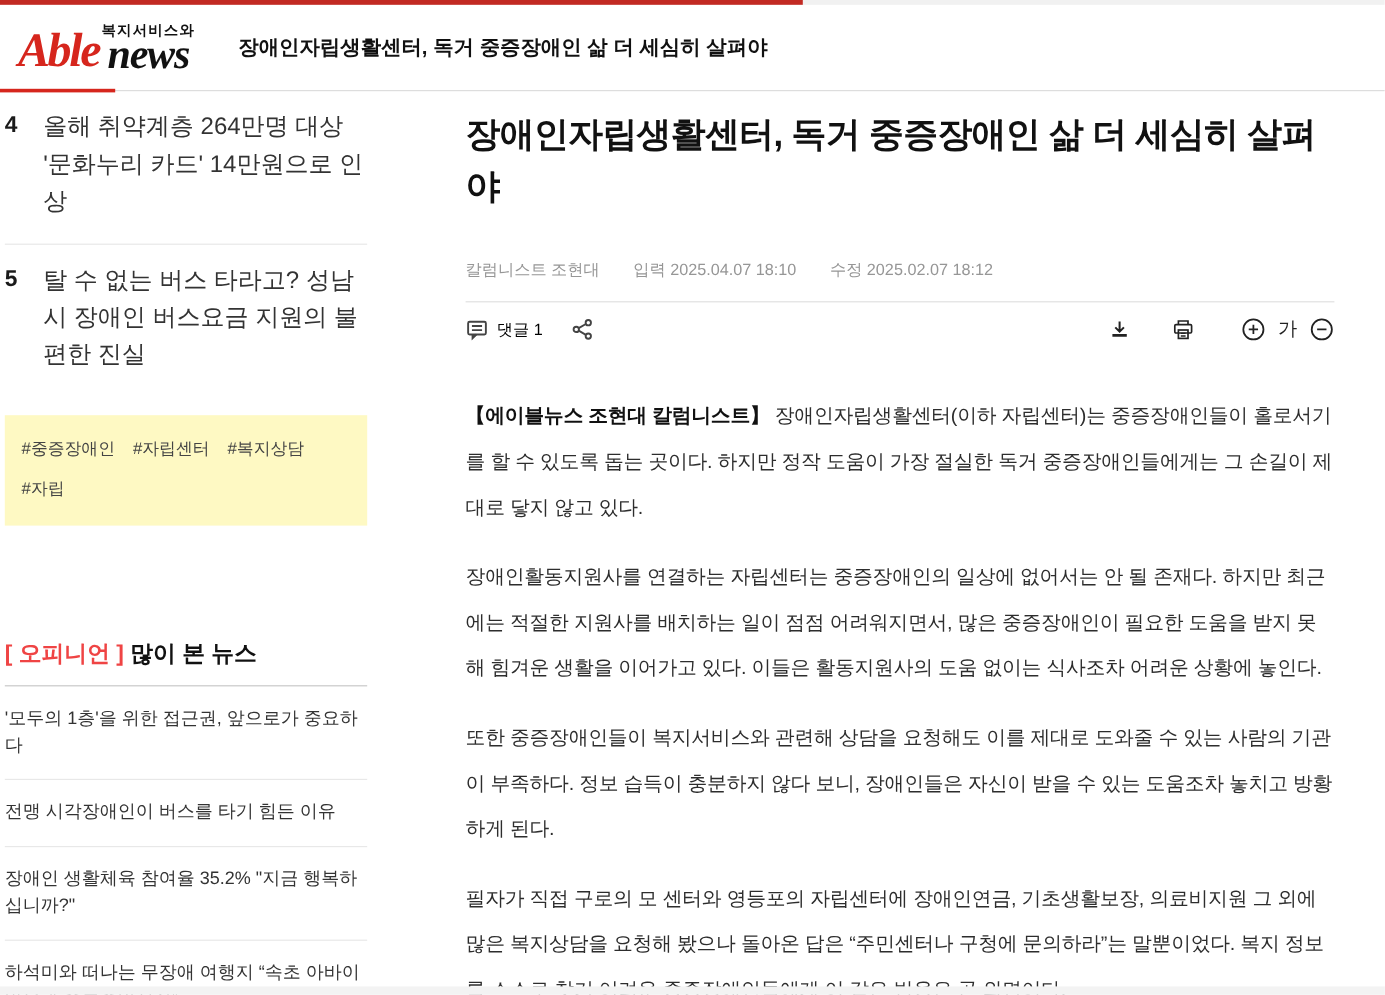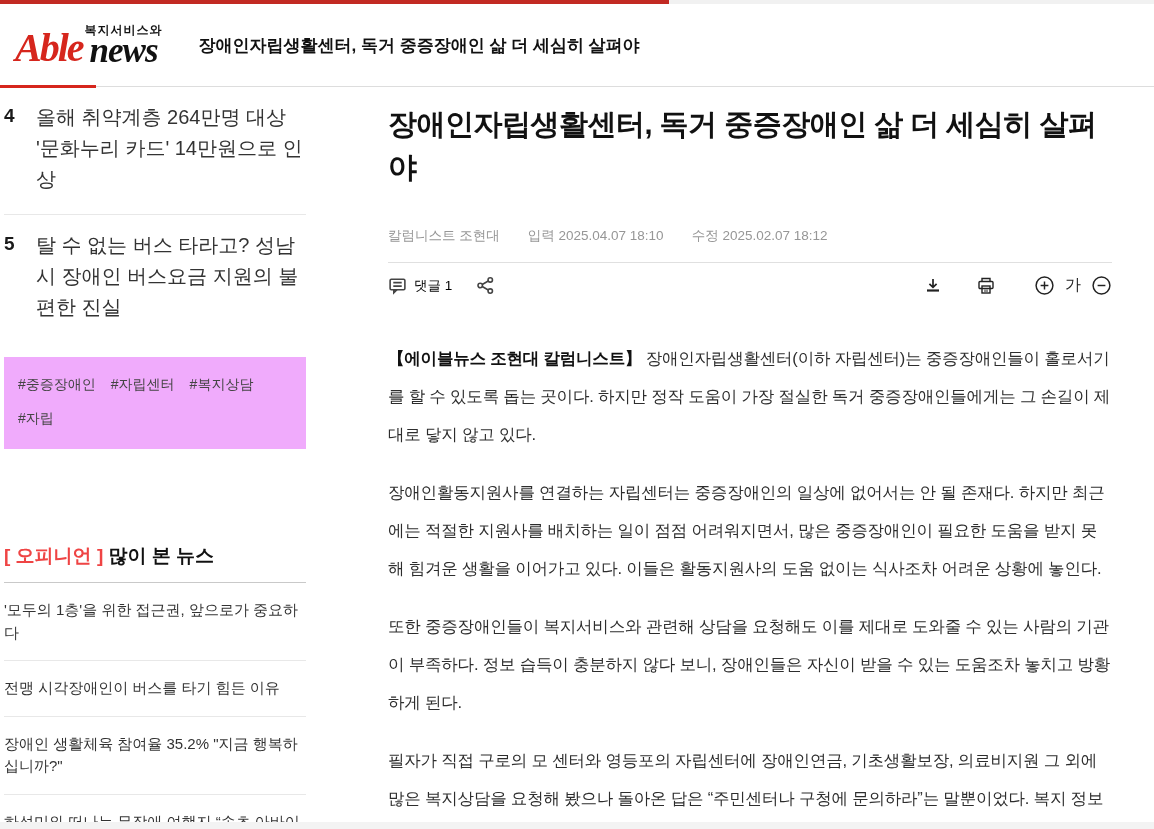--- a/index.html
+++ b/index.html
@@ -4,21 +4,21 @@
 <style>
   * { margin:0; padding:0; box-sizing:border-box; }
   html,body { width:1154px; height:829px; overflow:hidden; background:#fff;
     font-family:"Liberation Sans","DejaVu Sans",sans-serif; color:#333; }
 
   
   .progress-track { position:relative; height:4px; background:#f1f1f1; }
   .progress-fill { position:absolute; left:0; top:0; height:4px; width:58%; background:#c22a23; }
 
   
-  header { position:relative; height:83px; display:flex; align-items:center;
+  header { position:relative; height:72px; display:flex; align-items:center;
     padding-left:15px; border-bottom:1px solid #ddd; }
   .logo { display:inline-flex; align-items:flex-end; text-decoration:none; cursor:pointer; }
   .logo-able { font-family:"Liberation Serif","DejaVu Serif",serif; font-style:italic;
     font-weight:bold; font-size:40px; line-height:0.9; color:#d6261d; letter-spacing:-2px; }
   .logo-stack { display:inline-flex; flex-direction:column; align-items:center; margin-left:2px; }
   .logo-kr { font-size:12px; font-weight:bold; color:#111; letter-spacing:1px; line-height:1; }
   .logo-news { font-family:"Liberation Serif","DejaVu Serif",serif; font-style:italic;
     font-weight:bold; font-size:35px; line-height:0.85; color:#111; letter-spacing:-1px; }
   .header-title { margin-left:36px; font-size:17px; font-weight:bold; color:#111; }
   .header-accent { position:absolute; left:0; bottom:-2px; width:96px; height:3px; background:#d6261d; }
@@ -29,21 +29,21 @@
   main { width:724px; margin-left:82px; padding-top:16px; }
 
   
   .rank-item { display:flex; padding:15px 0 19px 0; cursor:pointer; }
   .rank-item + .rank-item { border-top:1px solid #e8e8e8; }
   .rank-num { width:32px; font-size:19px; font-weight:bold; color:#1a1a1a; line-height:1.45; }
   .rank-title { flex:1; font-size:20px; color:#333; line-height:1.55; }
 
   .side-heading { font-size:18px; font-weight:bold; color:#111; }
   .kw-heading { margin-top:38px; }
-  .kw-box { margin-top:15px; background:#f0abfc; padding:19px 14px 21px 14px;
+  .kw-box { margin-top:15px; background:#fef9c3; padding:19px 14px 21px 14px;
     display:flex; flex-wrap:wrap; column-gap:15px; row-gap:16px; }
   .kw-tag { font-size:14px; color:#444; cursor:pointer; }
 
   .opinion-heading { margin-top:94px; font-size:19px; font-weight:bold;
     padding-bottom:13px; border-bottom:1px solid #c9c9c9; }
   .opinion-bracket { color:#ef4444; }
   .opinion-rest { color:#111; }
   .opinion-list { list-style:none; }
   .opinion-list li { padding:16px 0; font-size:15px; color:#333; line-height:1.5;
     border-bottom:1px solid #e8e8e8; cursor:pointer; }

